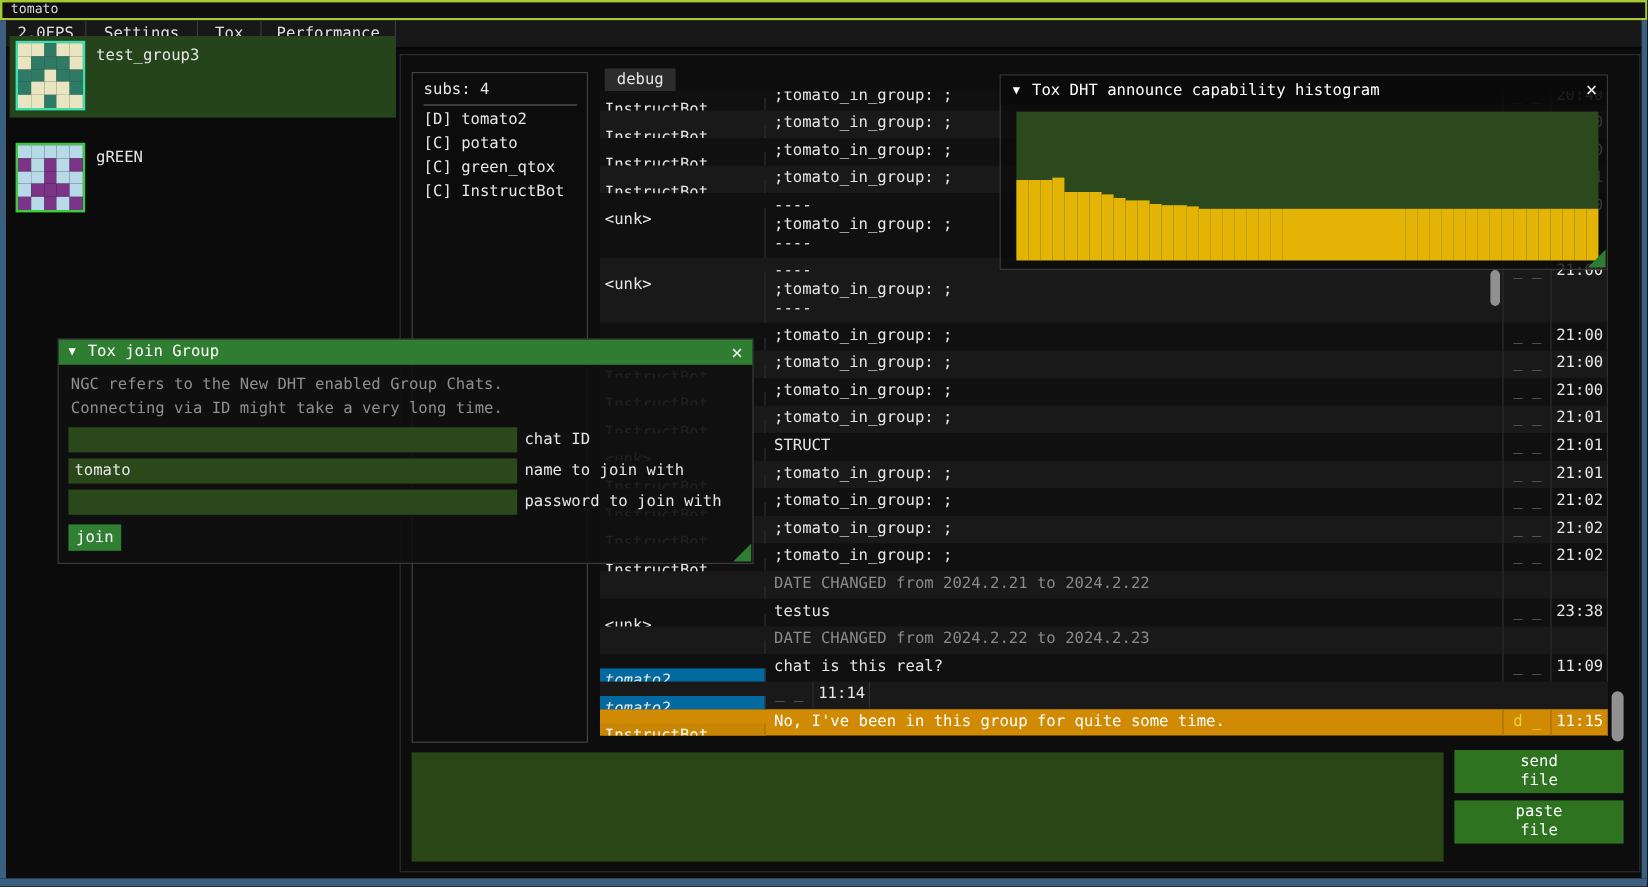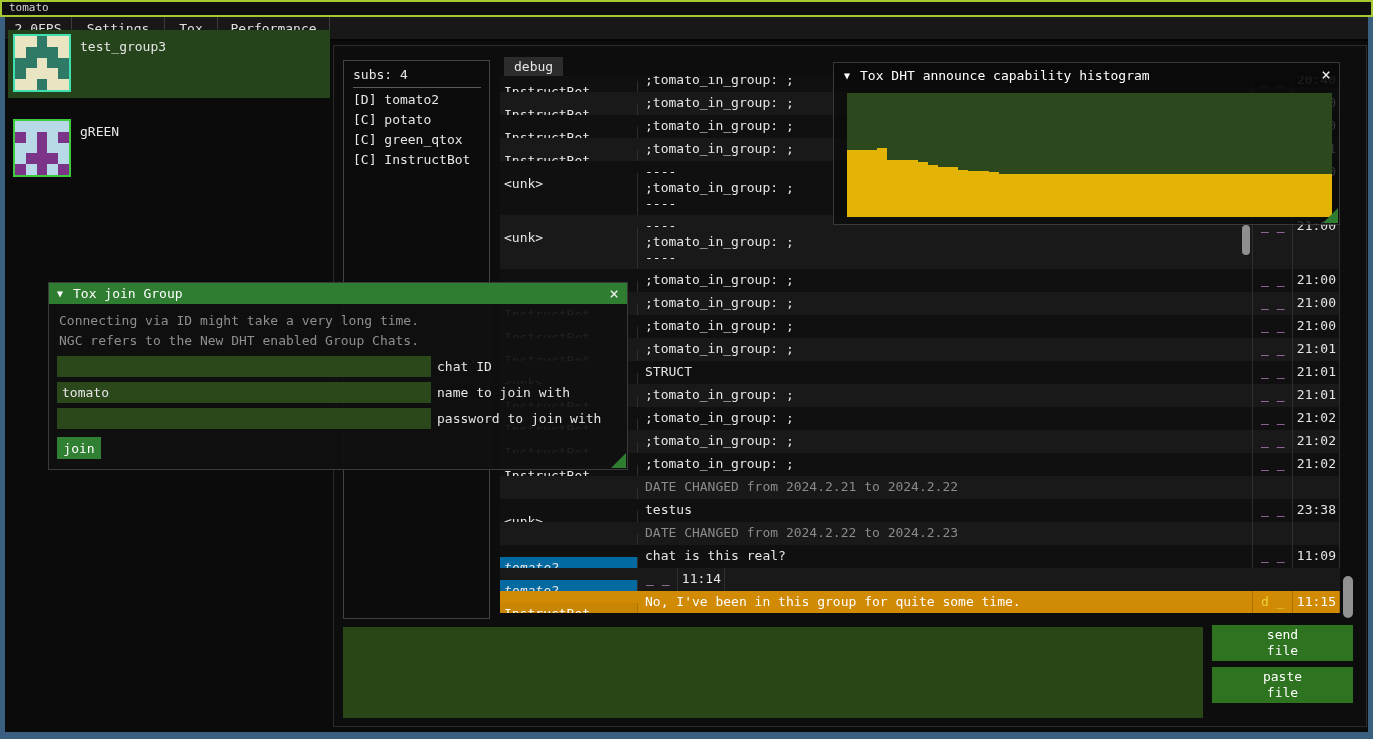--- a/index.html
+++ b/index.html
@@ -37,21 +37,21 @@
   
   .messages{position:absolute;left:500px;top:76px;width:840px;height:537px;overflow:hidden;}
   .rows{margin-top:-7px;}
   .msg-row{display:flex;font-size:13px;box-sizing:border-box;}
   .row-dark{background:#101010;}
   .row-light{background:#191919;}
   .cell{box-sizing:border-box;overflow:hidden;}
   .cell-author{width:138px;padding:3px 0 0 4px;border-right:1px solid #2e2e2e;line-height:16px;margin-top:12px;}
   .cell-msg{width:615px;padding:3px 0 0 7px;border-right:1px solid #2e2e2e;
             white-space:pre-line;line-height:16px;position:relative;}
-  .cell-flags{width:40px;padding:3px 0 0 8px;border-right:1px solid #2e2e2e;color:#f0abfc;line-height:16px;}
+  .cell-flags{width:40px;padding:3px 0 0 8px;border-right:1px solid #2e2e2e;color:#737373;line-height:16px;}
   .cell-time{width:47px;padding:3px 3px 0 0;text-align:right;line-height:16px;border-right:1px solid #2e2e2e;}
   .author-green .cell-author{background:#0369a1;font-style:italic;}
   .row-orange{background:#d08a04;color:#fff;}
   .row-orange .cell-author{background:#c98504;border-right-color:#a87000;}
   .row-orange .cell-msg,.row-orange .cell-flags,.row-orange .cell-time{border-right-color:#a87000;}
   .row-orange .cell-flags{color:#e8d23a;}
   .row-date .cell-msg{color:#8a8a8a;}
   .mini-scroll{position:absolute;right:2px;top:10px;width:8px;height:30px;background:#8f8f8f;border-radius:4px;}
   .main-scroll{position:absolute;left:1343px;top:576px;width:10px;height:42px;background:#919191;border-radius:5px;}
   
@@ -377,22 +377,22 @@
     <div class="grip"></div>
   </div>
 
   <div class="float-win join-dialog">
     <div class="jd-title">
       <span class="win-arrow">▼</span>
       <span class="win-title">Tox join Group</span>
       <span class="win-close">×</span>
     </div>
     <div class="jd-info">
+      <div>NGC refers to the New DHT enabled Group Chats.</div>
       <div>Connecting via ID might take a very long time.</div>
-      <div>NGC refers to the New DHT enabled Group Chats.</div>
     </div>
     <div class="jd-row">
       <input class="jd-input" value="" style="">
       <span class="jd-label">chat ID</span>
     </div>
     <div class="jd-row">
       <input class="jd-input" value="tomato" style="">
       <span class="jd-label">name to join with</span>
     </div>
     <div class="jd-row">

